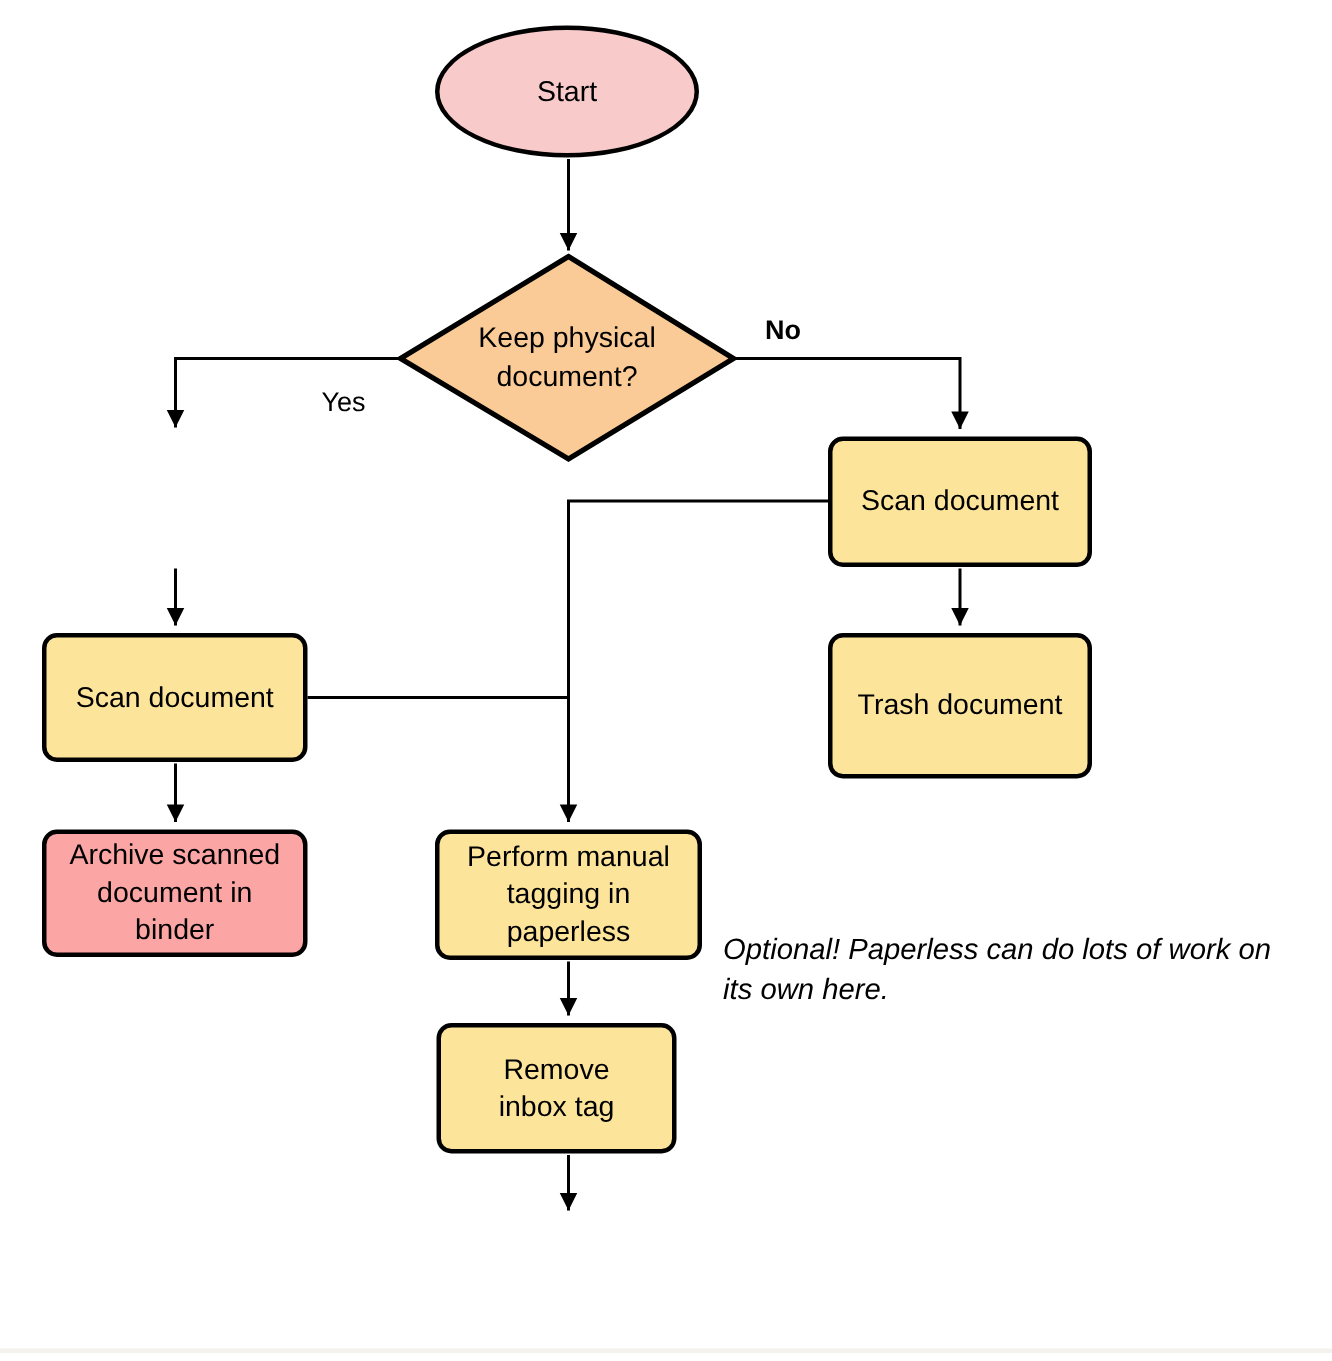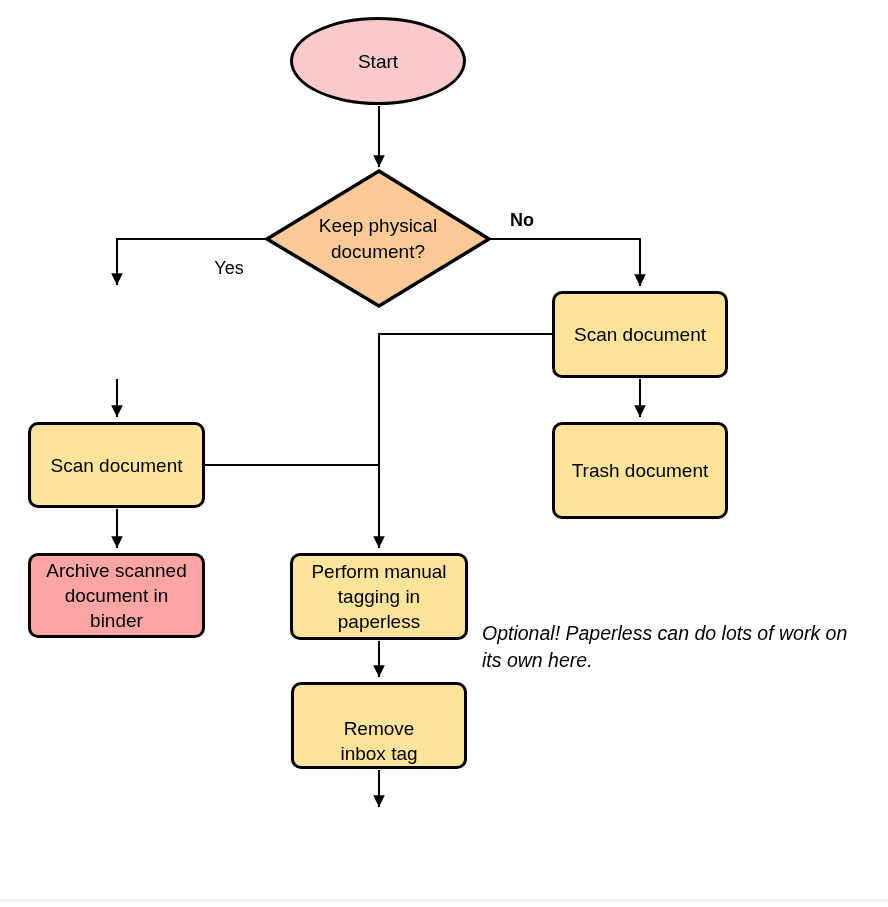--- a/index.html
+++ b/index.html
@@ -143,21 +143,21 @@
     <span class="label">Perform manual
 tagging in
 paperless</span>
   </div>
 
   <div class="annotation" style="left:482px; top:592px; width:404px;">
     <span>Optional! Paperless can do lots of work on
 its own here.</span>
   </div>
 
-  <div class="node process" style="left: 291px; top: 682px; width: 176px; height: 87px; background: rgb(252, 228, 155); align-items: flex-end;">
+  <div class="node process" style="left: 291px; top: 682px; width: 160px; height: 87px; background: rgb(252, 228, 155);">
     <span class="label">Remove
 inbox tag</span>
   </div>
 
 
   <div class="bottom-band"></div>
 
 </div>
 
 </body></html>

